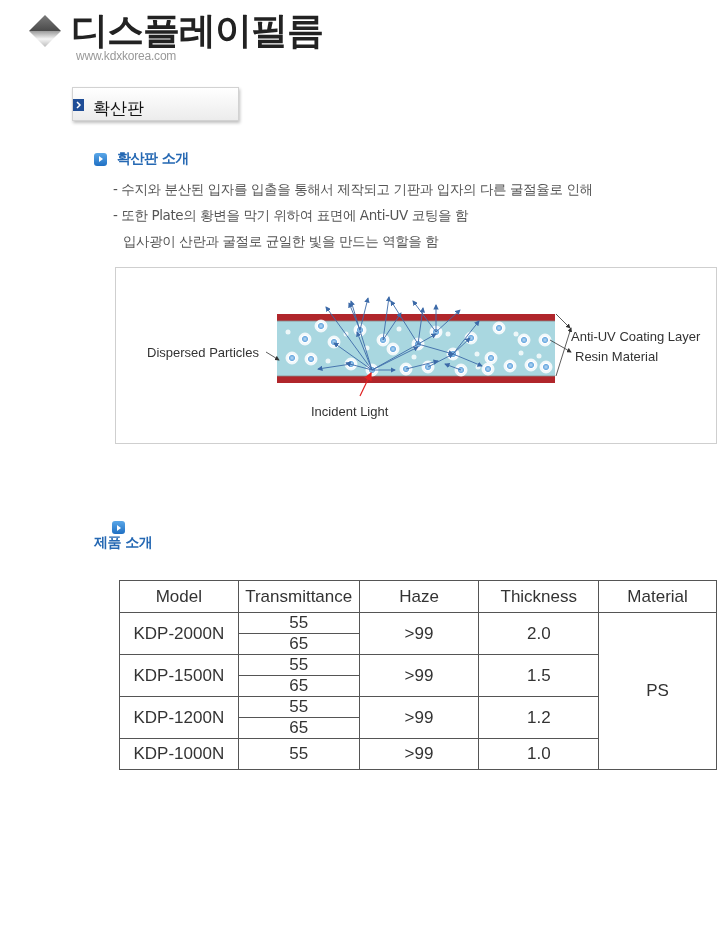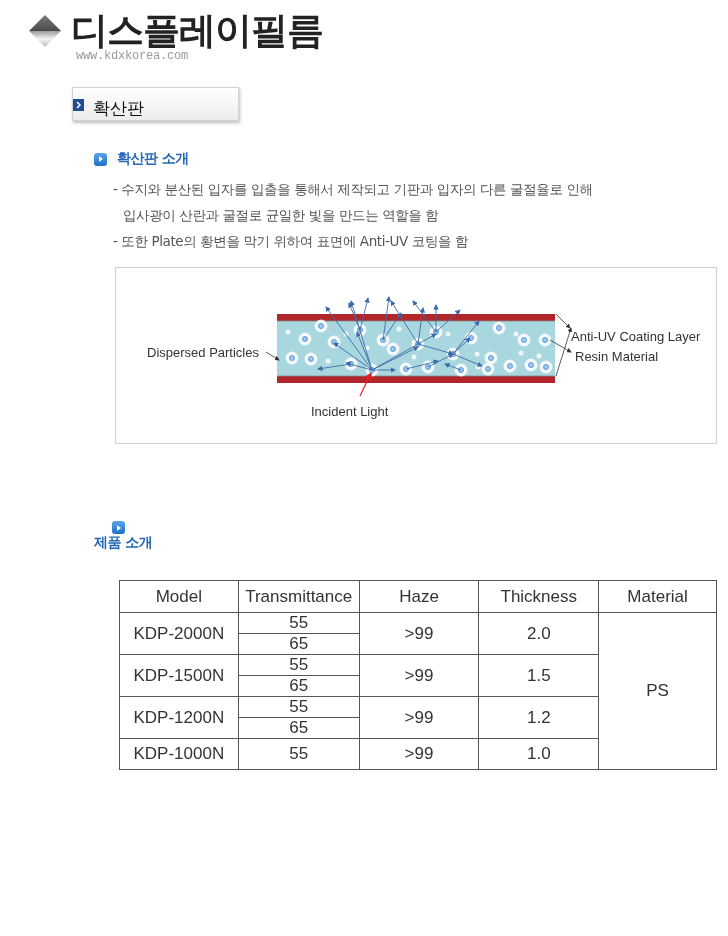--- a/index.html
+++ b/index.html
@@ -4,21 +4,21 @@
 <style>
   html, body { margin:0; padding:0; background:#ffffff; }
   body { width:728px; height:936px; position:relative; overflow:hidden;
          font-family:"DejaVu Sans", sans-serif; color:#333; }
 
   
   .logo-diamond { position:absolute; left:27px; top:13px; width:36px; height:36px; }
   .site-title { position:absolute; left:71px; top:12px; font-size:37px; font-weight:bold;
                 color:#222; letter-spacing:-1px; line-height:38px; margin:0; }
   .site-url { position:absolute; left:76px; top:49px; font-size:12px; color:#999;
-              font-family:Liberation Mono, monospace; letter-spacing:-0.2px; }
+              font-family:Liberation Sans, sans-serif; letter-spacing:-0.2px; }
 
   
   .category-tab { position:absolute; left:72px; top:87px; width:167px; height:34px;
                   background:linear-gradient(#ffffff, #ececec); border:1px solid #d2d2d2;
                   box-shadow:1px 2px 3px rgba(0,0,0,0.25); box-sizing:border-box; }
   .category-tab .chev { position:absolute; left:0; top:11px; width:11px; height:12px;
                   background:#1f4d96; }
   .category-tab .chev svg { display:block; }
   .category-tab .label { position:absolute; left:20px; top:8px; font-size:17px; color:#111;
                   line-height:24px; }
@@ -83,22 +83,22 @@
   <span class="label">확산판</span>
 </div>
 
 <div class="section-heading" style="top:150px;">
   <span class="icon"></span>
   <span class="text">확산판 소개</span>
 </div>
 
 <div class="desc">
   <div class="line">- 수지와 분산된 입자를 입출을 통해서 제작되고 기판과 입자의 다른 굴절율로 인해</div>
+  <div class="line">- 또한 Plate의 황변을 막기 위하여 표면에 Anti-UV 코팅을 함</div>
   <div class="line indent">입사광이 산란과 굴절로 균일한 빛을 만드는 역할을 함</div>
-  <div class="line">- 또한 Plate의 황변을 막기 위하여 표면에 Anti-UV 코팅을 함</div>
 </div>
 
 <div class="diagram-box">
   <svg width="602" height="177" viewBox="0 0 602 177">
     <defs>
       <marker id="ah" markerWidth="6" markerHeight="6" refX="5" refY="3" orient="auto">
         <path d="M0,0 L6,3 L0,6 Z" fill="#3c6aa8"></path>
       </marker>
       <marker id="ahk" markerWidth="6" markerHeight="6" refX="5" refY="3" orient="auto">
         <path d="M0,0 L6,3 L0,6 Z" fill="#333"></path>

